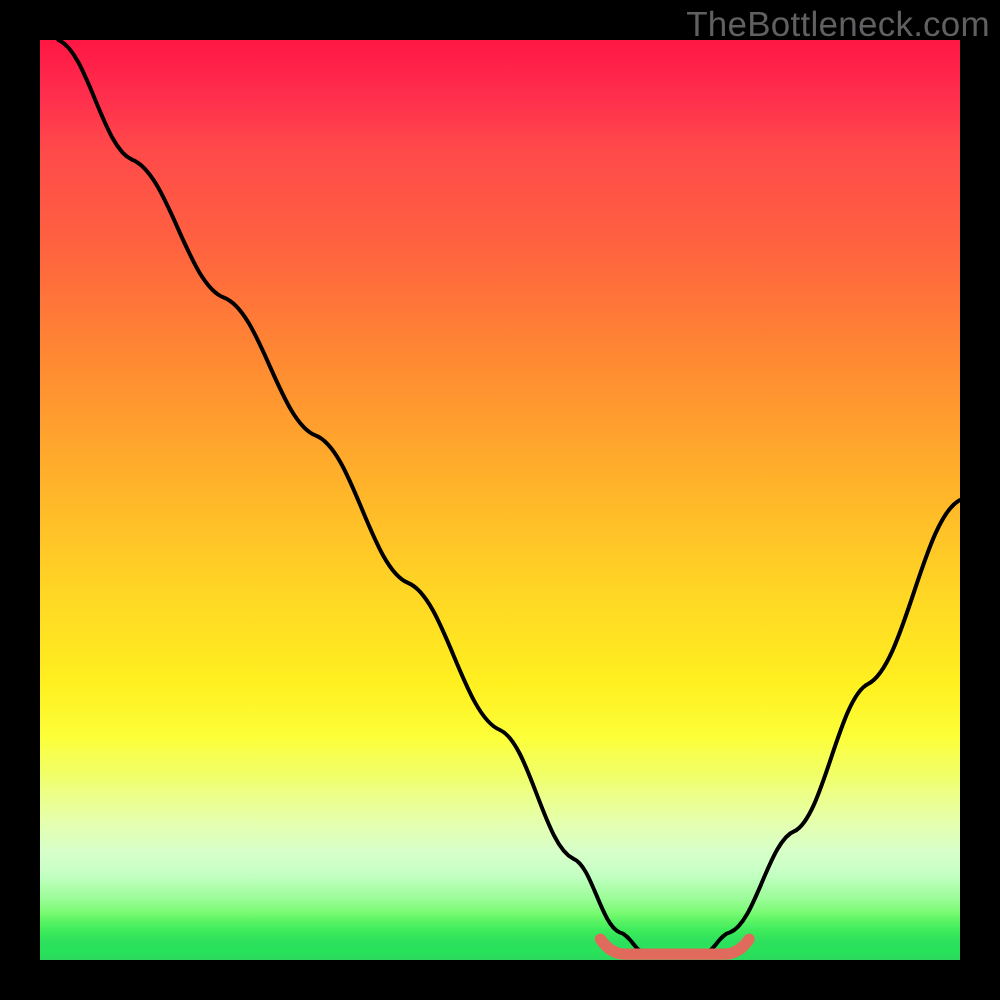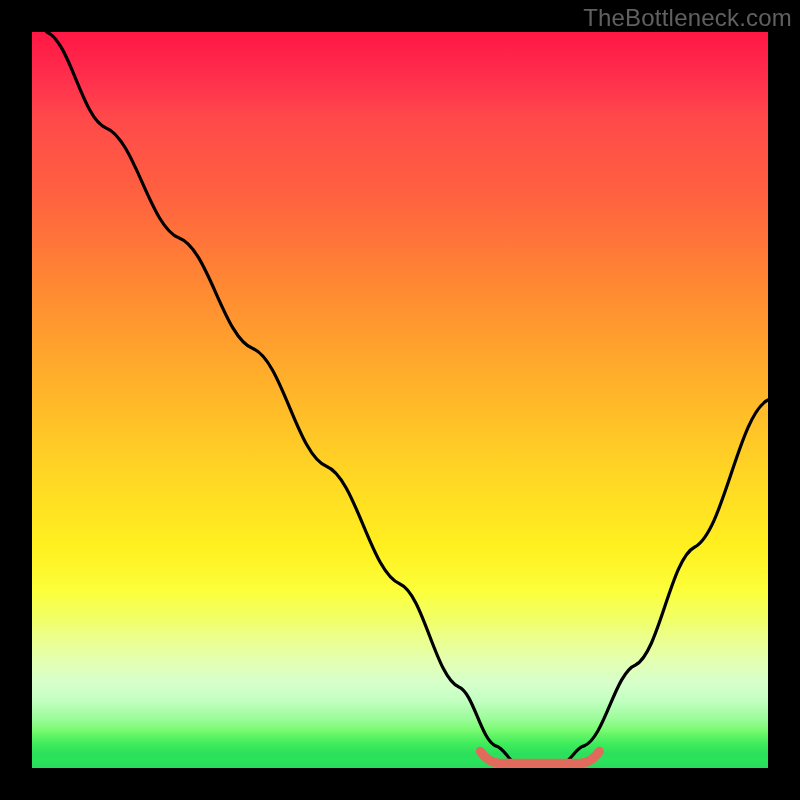--- a/index.html
+++ b/index.html
@@ -79,21 +79,21 @@
     position: absolute;
     inset: 0;
     width: 100%;
     height: 100%;
   }
   .watermark {
     position: absolute;
     top: 4px;
     right: 8px;
     color: #606062;
-    font-size: 24px;
+    font-size: 28px;
     font-weight: 500;
     letter-spacing: 0.2px;
   }
 </style>
 </head>
 <body>
 
 <div class="frame">
   <div class="watermark">TheBottleneck.com</div>
 

